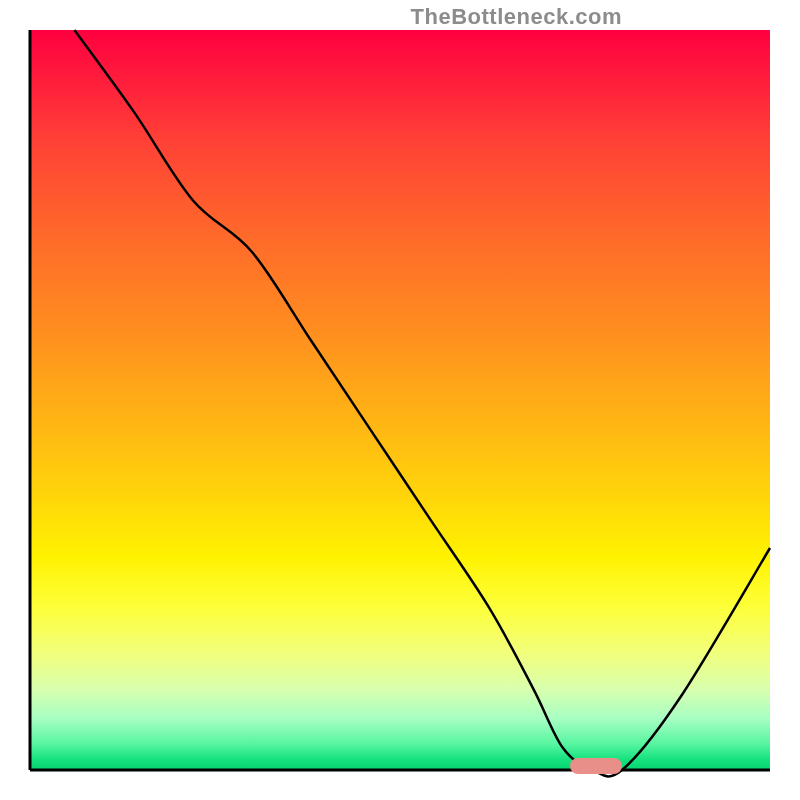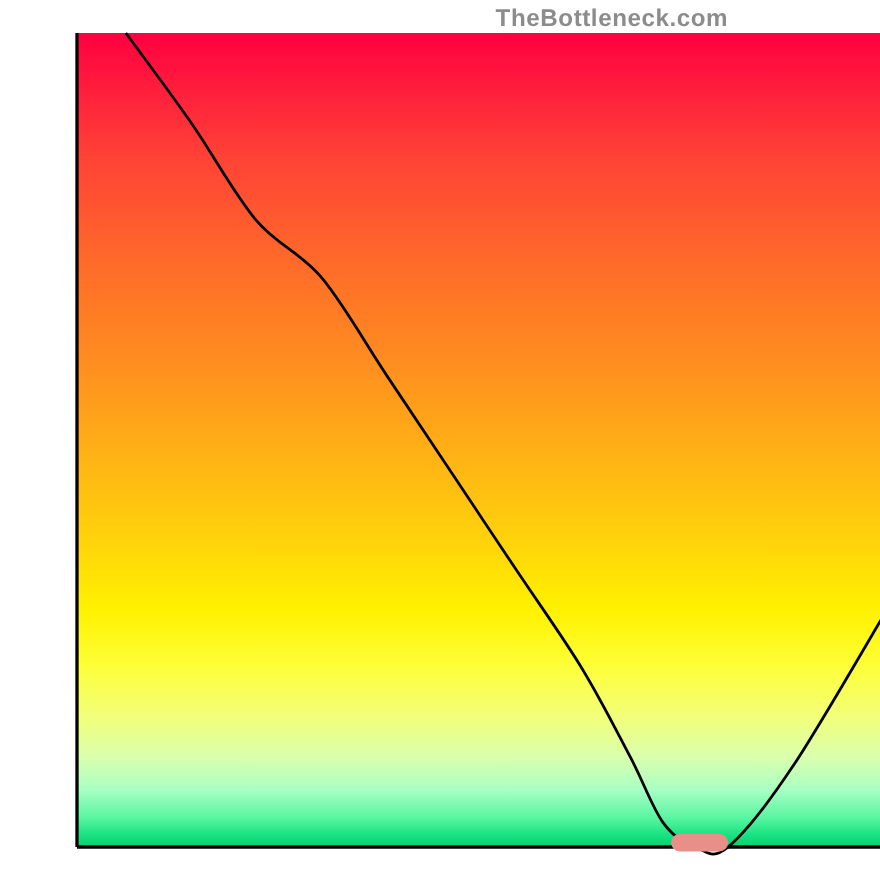--- a/index.html
+++ b/index.html
@@ -8,21 +8,20 @@
     width: 800px;
     height: 800px;
     background: #ffffff;
     font-family: Arial, Helvetica, sans-serif;
     overflow: hidden;
   }
   .wrap {
     position: relative;
     width: 636px;
     height: 800px;
-    margin-left: 40px;
   }
   .attribution {
     position: absolute;
     top: 4px;
     right: 14px;
     font-size: 22px;
     font-weight: 600;
     color: #8c8c8c;
     letter-spacing: 0.5px;
   }

